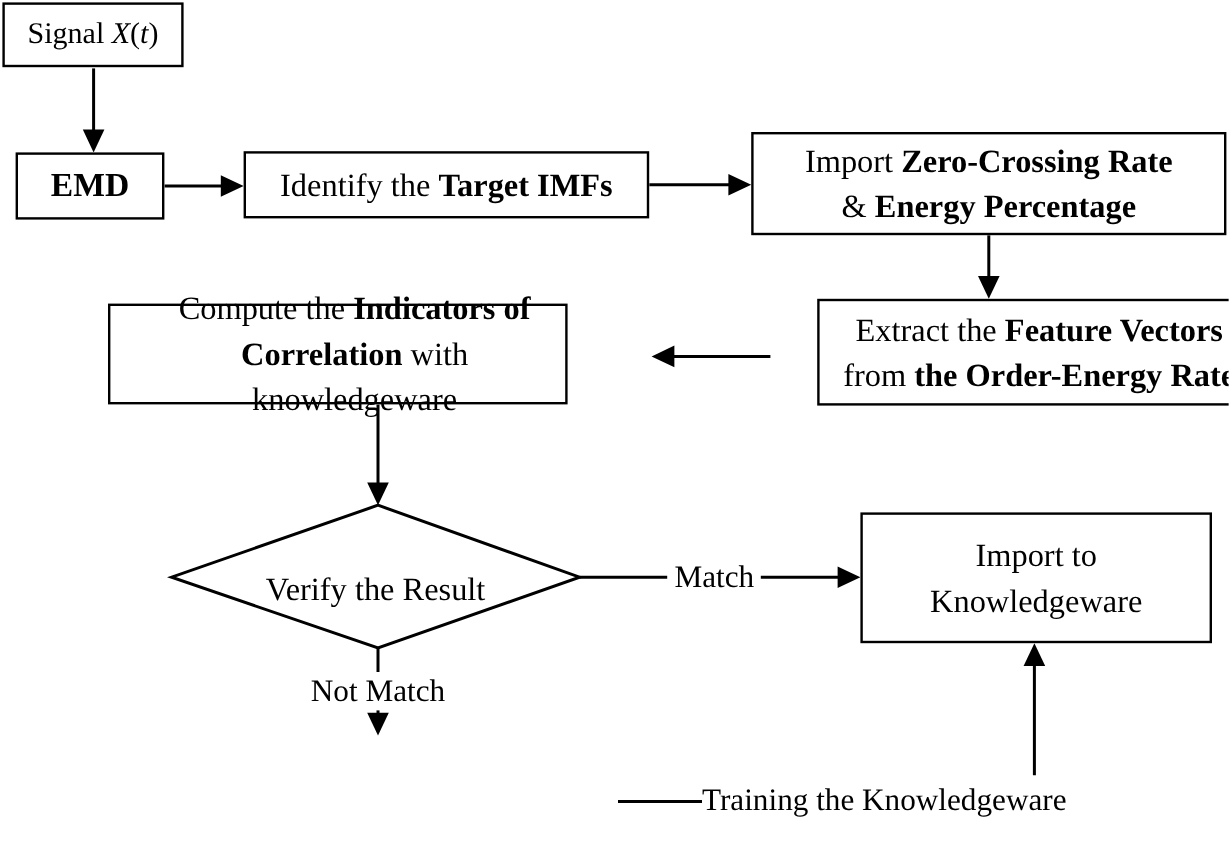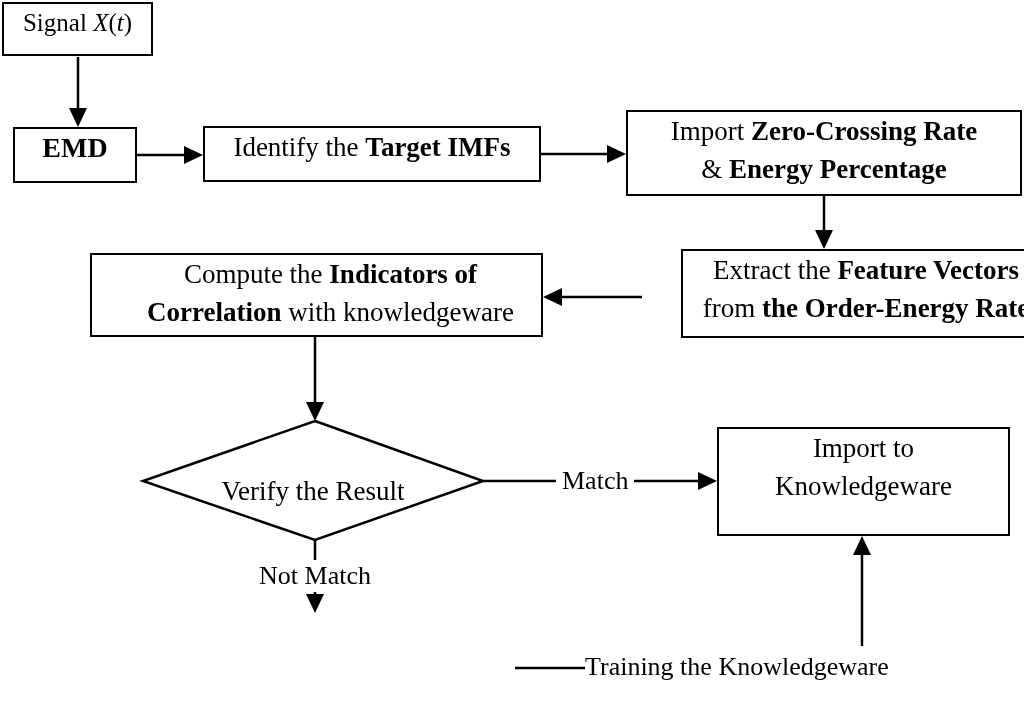--- a/index.html
+++ b/index.html
@@ -21,20 +21,21 @@
   svg.connectors polygon.head { fill: #000000; stroke: none; }
   svg.connectors polygon.diamond { fill: #ffffff; stroke: #000000; stroke-width: 2.5; }
   .box {
     position: absolute;
     box-sizing: border-box;
     border: 2.5px solid #000000;
     background: #ffffff;
     display: flex;
     flex-direction: column;
     align-items: center;
+    justify-content: center;
     text-align: center;
     font-size: 27px;
     line-height: 38px;
   }
   .plain {
     position: absolute;
     display: flex;
     align-items: flex-end;
     justify-content: center;
     text-align: center;
@@ -135,21 +136,21 @@
 
   <div class="box" style="left:642px; top:249px; width:370px; height:89px;margin-left:39px;">
     <div>
       <span>Extract the </span><span class="b">Feature Vectors</span>
     </div>
     <div>
       <span>from </span><span class="b">the Order-Energy Rate</span>
     </div>
   </div>
 
-  <div class="box" style="left:90px; top:253px; width:453px; height:84px;padding-left:28px;">
+  <div class="box" style="left:90px; top:253px; width:383px; height:84px;padding-left:28px;">
     <div>
       <span>Compute the </span><span class="b">Indicators of</span>
     </div>
     <div>
       <span class="b">Correlation</span><span> with knowledgeware</span>
     </div>
   </div>
 
   <div class="plain" style="left:163px; top:455px; width:300px; height:52px; font-size:27px;">
     <span>Verify the Result</span>

